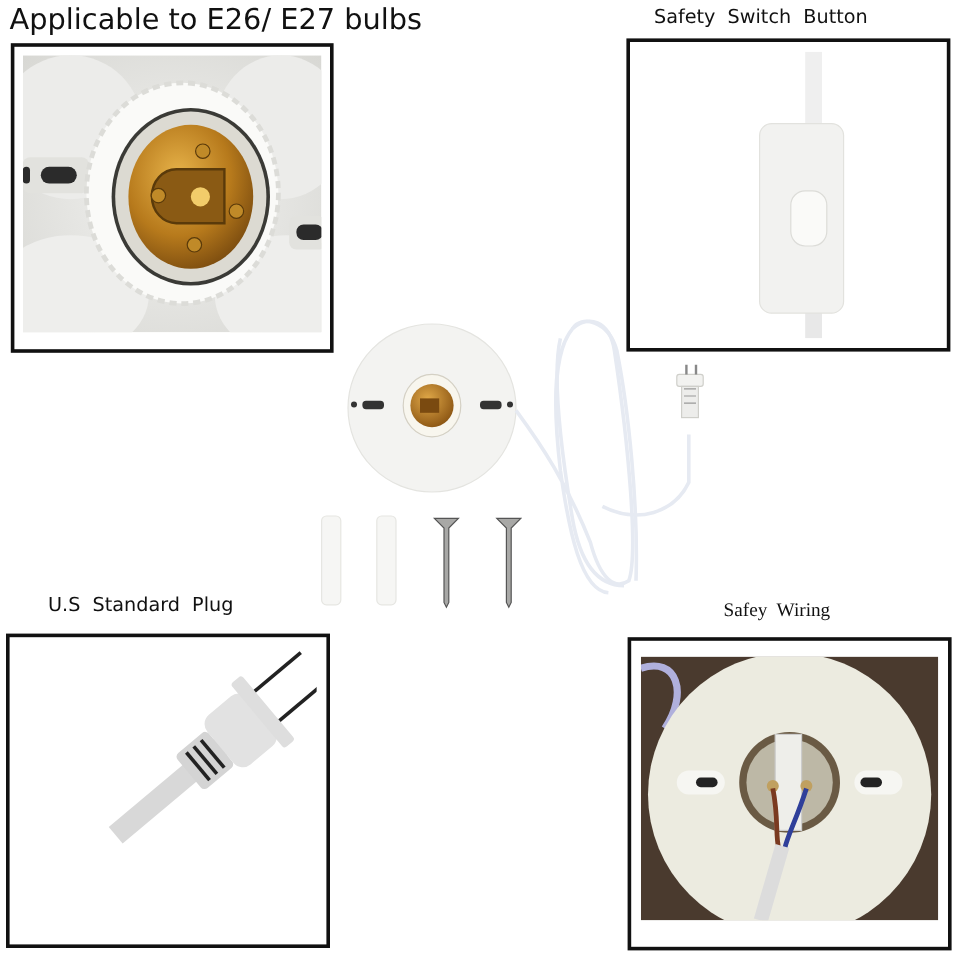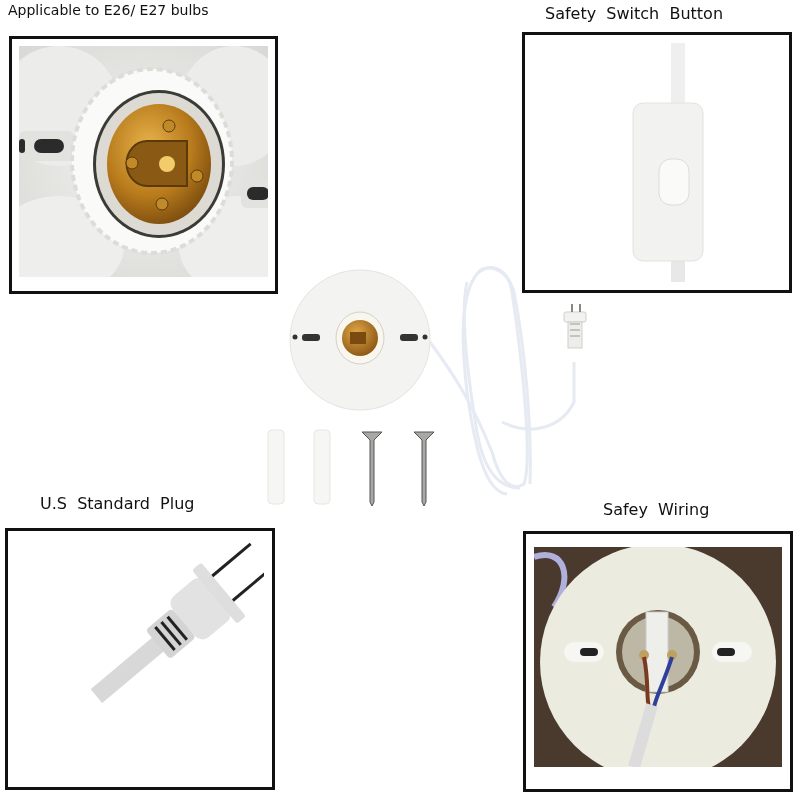--- a/index.html
+++ b/index.html
@@ -5,24 +5,24 @@
   html, body { margin: 0; padding: 0; }
   body { width: 800px; height: 800px; background: #ffffff; position: relative; overflow: hidden; font-family: "DejaVu Sans", sans-serif; }
   .label { position: absolute; color: #111; font-size: 16px; white-space: pre; letter-spacing: 0; }
   .box { position: absolute; border: 3px solid #111; background: #fff; box-sizing: border-box; overflow: hidden; }
   .photo { position: absolute; left: 8px; top: 8px; right: 8px; bottom: 8px; overflow: hidden; }
   svg { display: block; }
 </style>
 </head>
 <body>
 
-<div class="label" style="left:8px; top:2px; font-size:14px;">Applicable to E26/ E27 bulbs</div>
+<div class="label" style="left:8px; top:2px; font-size:24px;">Applicable to E26/ E27 bulbs</div>
 <div class="label" style="left:545px; top:4px;">Safety  Switch  Button</div>
 <div class="label" style="left:40px; top:494px;text-align:center;">U.S  Standard  Plug</div>
-<div class="label" style="left:603px; top:500px;">Safey  Wiring</div>
+<div class="label" style="left:603px; top:500px;font-family:Liberation Serif, serif;">Safey  Wiring</div>
 
 <div class="box" style="left:9px; top:36px; width:269px; height:258px;">
   <div class="photo" style="left:7px; top:7px; right:7px; bottom:14px;">
     <svg width="249" height="231" viewBox="0 0 249 231">
       <defs>
         <radialGradient id="bgw" cx="50%" cy="50%" r="70%">
           <stop offset="0" stop-color="#f2f2f0"></stop>
             <stop offset="1" stop-color="#d8d8d4"></stop>
         </radialGradient>
         <radialGradient id="brass" cx="40%" cy="35%" r="70%">

